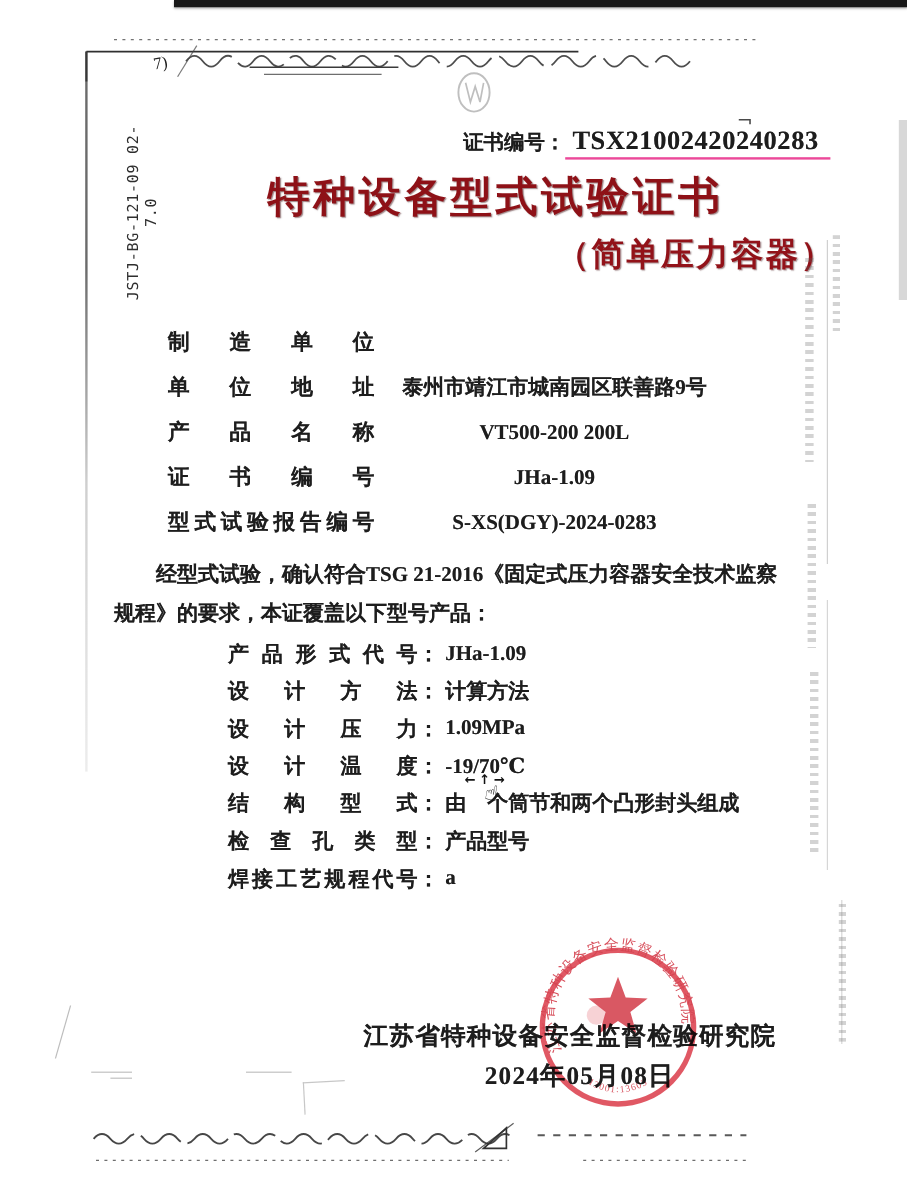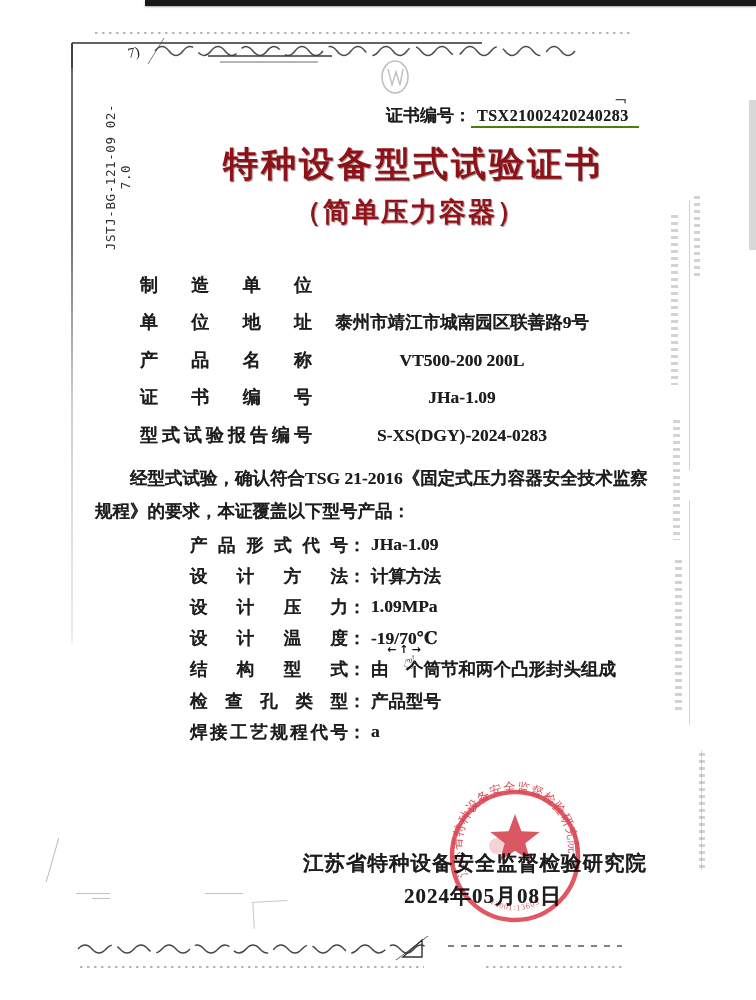--- a/index.html
+++ b/index.html
@@ -16,26 +16,26 @@
   .bleed{background:repeating-linear-gradient(180deg,rgba(95,95,95,.55) 0 3px,transparent 3px 7px);
          filter:blur(.6px);opacity:.5;}
   .vline{width:1px;background:#777;}
   .sketchbox{left:253px;top:901px;width:34px;height:26px;border:1.3px solid #9a9a9a;border-right:none;border-bottom:none;
              opacity:.55;transform:rotate(-3deg);}
   .dashmark{height:1.3px;background:#8e8e8e;opacity:.55;}
   .kmark{left:52px;top:838px;width:2px;height:44px;border-left:1.6px solid #777;transform:skewX(-16deg);opacity:.5;}
 
   
   .certno{top:104px;left:386px;font-size:17px;font-weight:700;}
-  .certno .val{display:inline-block;min-width:150px;border-bottom:2px solid #4d7c0f;
-               padding:0 10px 1px 6px;font-size:16px;letter-spacing:.5px;}
+  .certno .val{display:inline-block;min-width:150px;border-bottom:2px solid #ec4899;
+               padding:0 10px 1px 6px;font-size:22px;letter-spacing:.5px;}
 
   .title{top:141px;left:121px;width:584px;text-align:center;font-size:35px;font-weight:700;letter-spacing:3px;
          color:#8e1117;text-shadow:1px 1px 1px rgba(55,5,8,.5);}
-  .subtitle{top:194px;left:118px;width:584px;text-align:center;font-size:27px;font-weight:700;letter-spacing:2px;
+  .subtitle{top:194px;left:112px;width:584px;text-align:right;font-size:27px;font-weight:700;letter-spacing:2px;
             color:#921219;text-shadow:1px 1px 1px rgba(55,5,8,.45);}
 
   
   .fields{top:273px;left:140px;width:472px;}
   .frow{display:flex;align-items:baseline;height:37.4px;}
   .flabel{width:172px;font-size:18px;font-weight:700;text-align:justify;text-align-last:justify;}
   .fvalue{flex:1;text-align:center;font-size:17.5px;font-weight:600;}
 
   .statement{top:462px;left:95px;width:557px;font-size:17.5px;font-weight:600;line-height:33px;text-indent:2em;}
 

